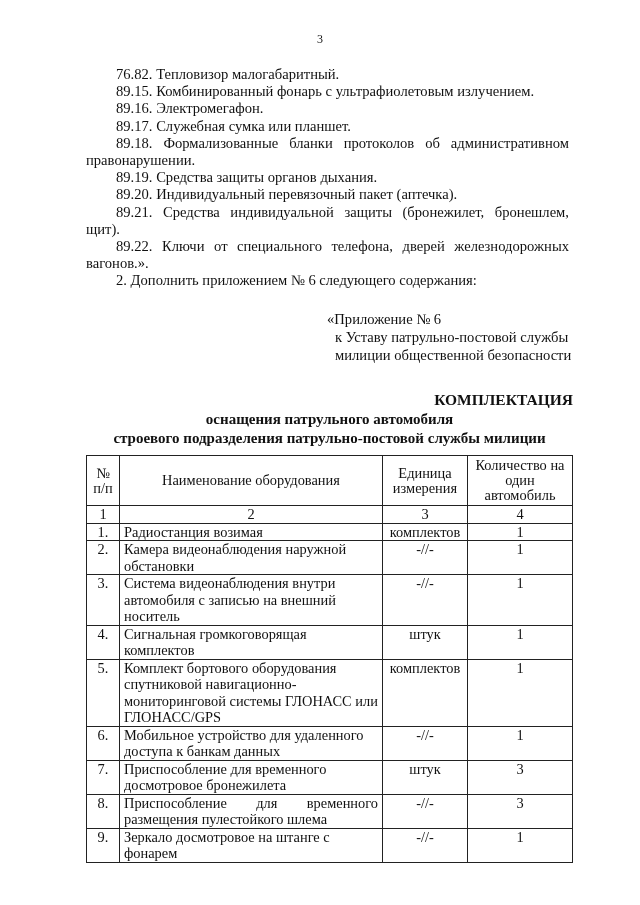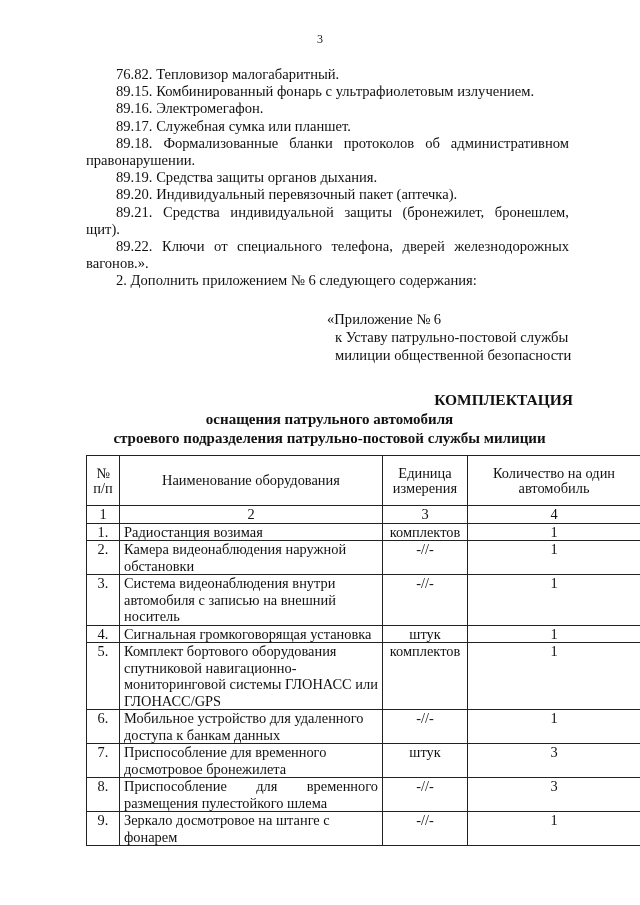--- a/index.html
+++ b/index.html
@@ -12,21 +12,21 @@
   .body-text { position: absolute; left: 86px; top: 66px; width: 483px; line-height: 17.2px; }
   .para { text-indent: 30px; text-align: justify; text-align-last: left; margin: 0; }
   .para.just { text-align-last: auto; }
   .appendix { position: absolute; left: 327px; top: 310px; line-height: 18px; }
   .appendix .l2, .appendix .l3 { padding-left: 8px; }
   .title-block { position: absolute; left: 86px; top: 390px; width: 487px; text-align: center; font-weight: bold; }
   .title-main { font-size: 15.5px; line-height: 20px; text-align: right; }
   .title-sub { font-size: 15px; line-height: 19px; }
   table.equip {
     position: absolute; left: 86px; top: 455px;
-    border-collapse: collapse; width: 555px; font-size: 14.4px; padding-left: 9px;
+    border-collapse: collapse; width: 487px; font-size: 14.4px; padding-left: 9px;
   }
   table.equip td, table.equip th {
     border: 1px solid #222; padding: 0 4px; vertical-align: top; line-height: 16.5px; font-weight: normal;
   }
   table.equip th { vertical-align: middle; text-align: center; line-height: 15px; padding: 2px 2px; }
   .c1 { width: 24px; text-align: center; }
   .c2 { width: 254px; }
   .c3 { width: 76px; text-align: center; }
   .c4 { text-align: center; }
 </style>
@@ -87,21 +87,21 @@
     <td class="c4">1</td>
   </tr>
   <tr>
     <td class="c1">3.</td>
     <td class="c2">Система видеонаблюдения внутри автомобиля с записью на внешний носитель</td>
     <td class="c3">-//-</td>
     <td class="c4">1</td>
   </tr>
   <tr>
     <td class="c1">4.</td>
-    <td class="c2">Сигнальная громкоговорящая установка</td>
+    <td class="c2">Сигнальная громкоговорящая комплектов</td>
     <td class="c3">штук</td>
     <td class="c4">1</td>
   </tr>
   <tr>
     <td class="c1">5.</td>
     <td class="c2">Комплект бортового оборудования спутниковой навигационно-мониторинговой системы ГЛОНАСС или ГЛОНАСС/GPS</td>
     <td class="c3">комплектов</td>
     <td class="c4">1</td>
   </tr>
   <tr>

